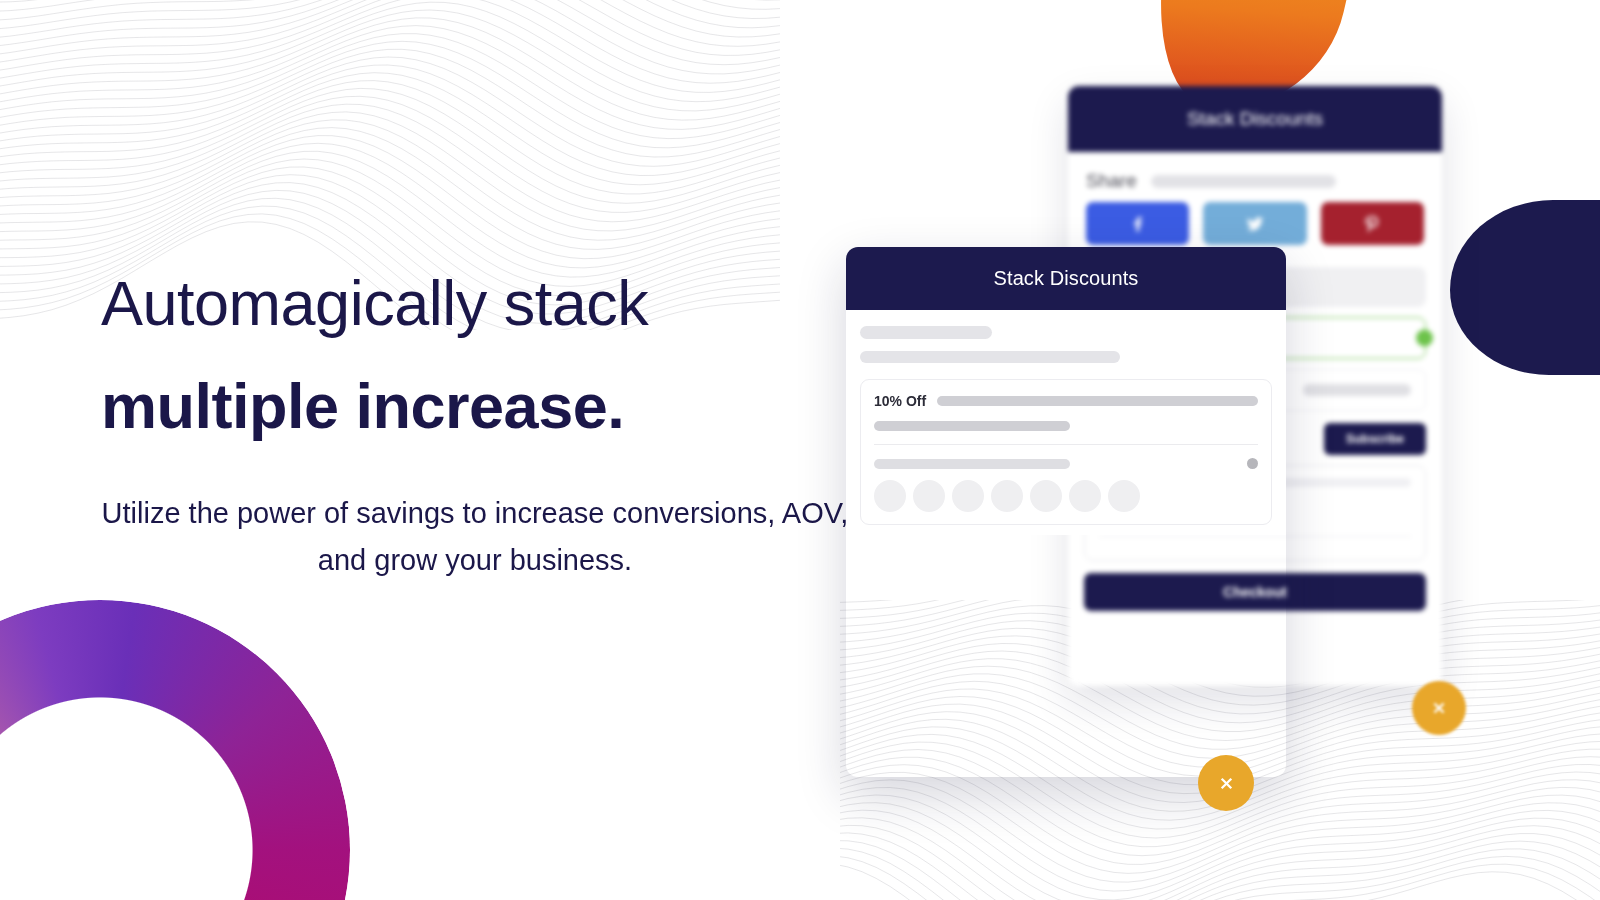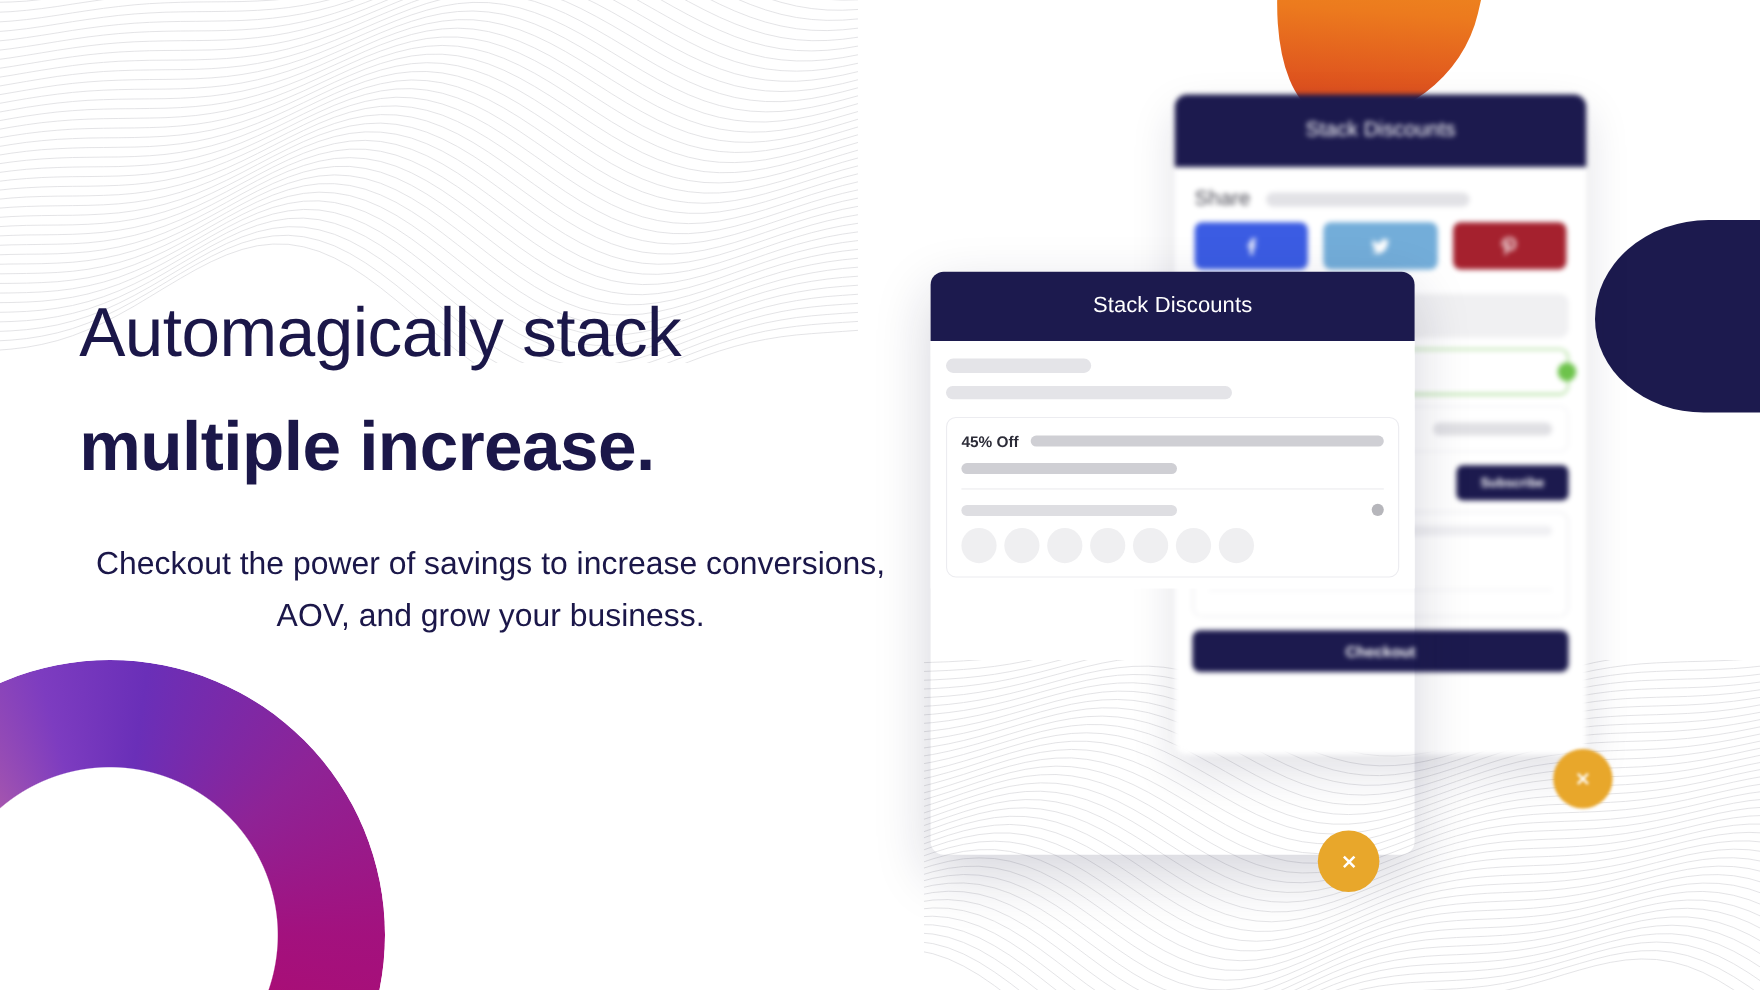--- a/index.html
+++ b/index.html
@@ -39,21 +39,21 @@
 
   
   .blob-navy {
     position:absolute; left:1450px; top:200px;
     width:230px; height:175px; z-index:1;
     background:#1c1a4e;
     border-radius:48% 0 0 46% / 55% 0 0 52%;
   }
 
   
-  .hero-text { position:absolute; left:72px; top:272px; width:760px; z-index:5; }
+  .hero-text { position:absolute; left:101px; top:272px; width:760px; z-index:5; }
   .hl1 {
     font-size:63px; font-weight:400; color:#1b1749;
     letter-spacing:-0.5px; line-height:1.0;
   }
   .hl2 {
     font-size:63px; font-weight:700; color:#1b1749;
     letter-spacing:-0.5px; line-height:1.0; margin-top:40px;
   }
   .sub {
     font-size:29px; font-weight:400; color:#1b1749;
@@ -310,21 +310,21 @@
   </g>
 </svg>
 
 <div class="ring-arc"></div>
 <div class="ribbon-orange"></div>
 <div class="blob-navy"></div>
 
 <div class="hero-text">
   <div class="hl1">Automagically stack</div>
   <div class="hl2">multiple increase.</div>
-  <div class="sub">Checkout the power of savings to increase conversions, AOV, and grow your business.</div>
+  <div class="sub">Utilize the power of savings to increase conversions, AOV, and grow your business.</div>
 </div>
 
 <div class="card" id="card-back">
   <div class="hdr">Stack Discounts</div>
   <div class="bodywrap">
 
     <div class="share-row">
       <span class="share-lbl">Share</span>
       <span class="share-bar"></span>
     </div>
@@ -376,21 +376,21 @@
 
 <div class="card" id="card-front">
   <div class="hdr">Stack Discounts</div>
 
   <div class="fr-body">
     <div class="fr-top-bar1"></div>
     <div class="fr-top-bar2"></div>
 
     <div class="offer">
       <div class="offer-head">
-        <span class="offer-pct">45% Off</span>
+        <span class="offer-pct">10% Off</span>
         <span class="bar"></span>
       </div>
       <div class="offer-line"></div>
       <div class="divider"></div>
       <div class="radio-row">
         <span class="bar"></span>
         <span class="radio-dot"></span>
       </div>
       <div class="swatches" id="swatch-row">
           <span class="swatch"></span>

